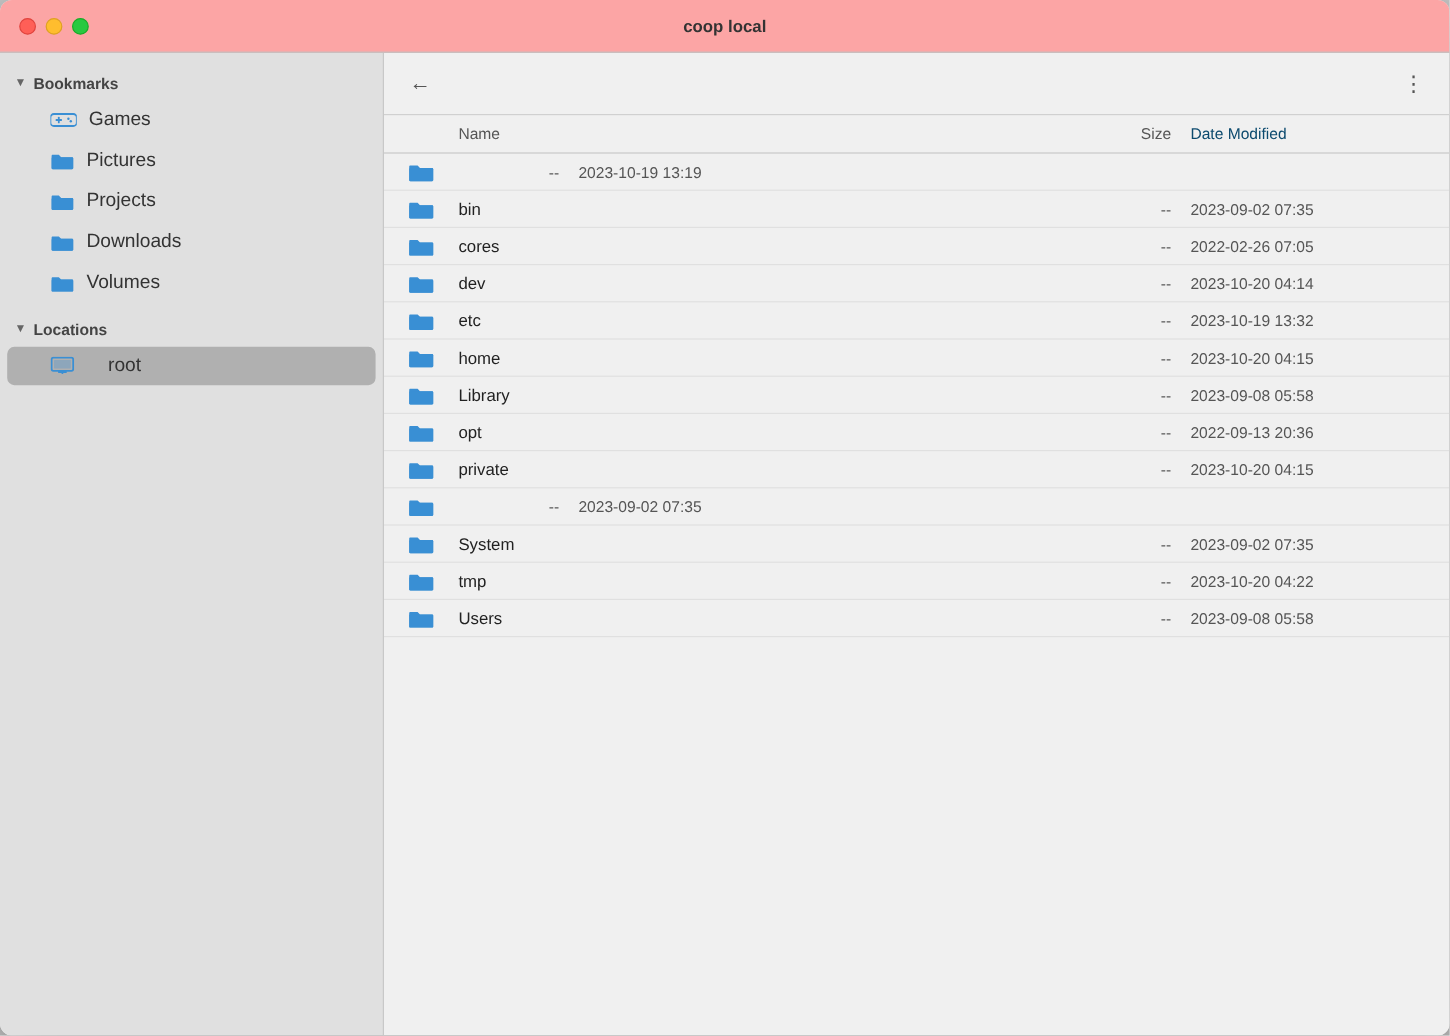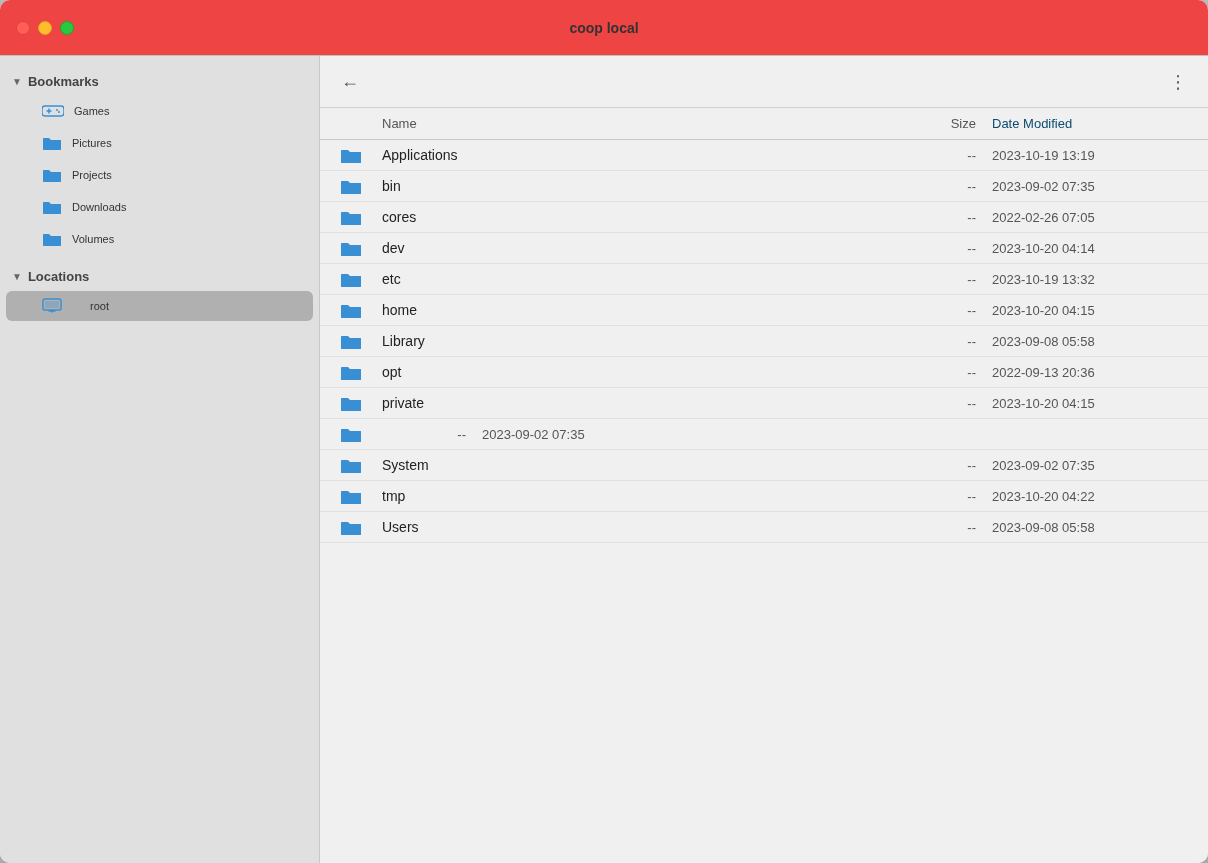--- a/index.html
+++ b/index.html
@@ -21,22 +21,22 @@
       background: #ececec;
       border-radius: 10px;
       overflow: hidden;
       display: flex;
       flex-direction: column;
       box-shadow: 0 10px 40px rgba(0,0,0,0.4);
     }
 
     
     .titlebar {
-      height: 56px;
-      background: #ef4444;
+      height: 44px;
+      background: #fca5a5;
       display: flex;
       align-items: center;
       justify-content: center;
       position: relative;
       border-bottom: 1px solid #c0c0c0;
       flex-shrink: 0;
     }
 
     .traffic-lights {
       position: absolute;
@@ -116,21 +116,21 @@
 
     .sidebar-item .item-icon {
       margin-right: 10px;
       color: #3a8fd4;
       font-size: 16px;
       display: flex;
       align-items: center;
     }
 
     .sidebar-item .item-label {
-      font-size: 11px;
+      font-size: 16px;
     }
 
     
     .folder-icon {
       width: 20px;
       height: 16px;
       display: inline-flex;
       align-items: center;
     }
 
@@ -386,21 +386,20 @@
       </div>
 
       <div class="file-list" id="file-list-container">
       <div class="file-row">
       <div class="file-row-icon">
         <svg width="22" height="18" viewBox="0 0 22 18" fill="none">
           <path d="M1 5C1 4.4 1.4 4 2 4H8L10 6H20C20.6 6 21 6.4 21 7V16C21 16.6 20.6 17 20 17H2C1.4 17 1 16.6 1 16V5Z" fill="#3a8fd4"></path>
           <rect x="1" y="6" width="20" height="11" rx="1" fill="#3a8fd4" opacity="0.85"></rect>
         </svg>
       </div>
-      <div class="file-row-name">Applications</div>
       <div class="file-row-size">--</div>
       <div class="file-row-date">2023-10-19 13:19</div>
     </div>
           <div class="file-row">
       <div class="file-row-icon">
         <svg width="22" height="18" viewBox="0 0 22 18" fill="none">
           <path d="M1 5C1 4.4 1.4 4 2 4H8L10 6H20C20.6 6 21 6.4 21 7V16C21 16.6 20.6 17 20 17H2C1.4 17 1 16.6 1 16V5Z" fill="#3a8fd4"></path>
           <rect x="1" y="6" width="20" height="11" rx="1" fill="#3a8fd4" opacity="0.85"></rect>
         </svg>
       </div>

